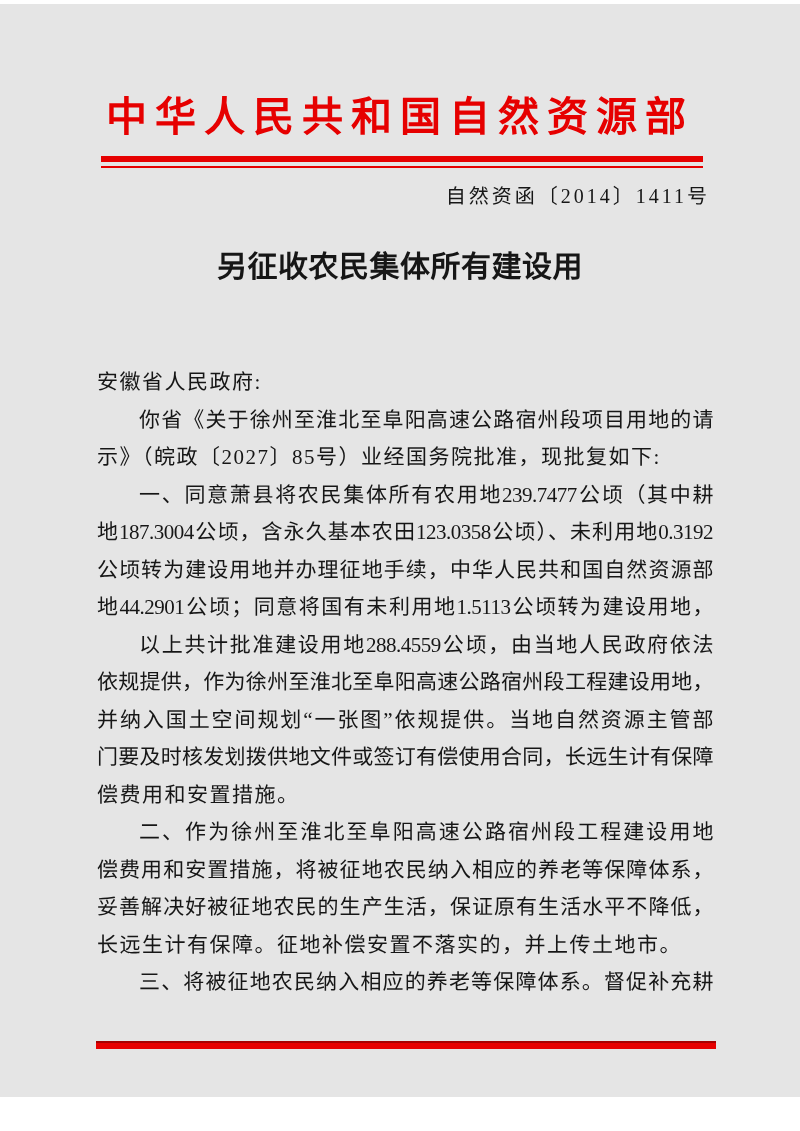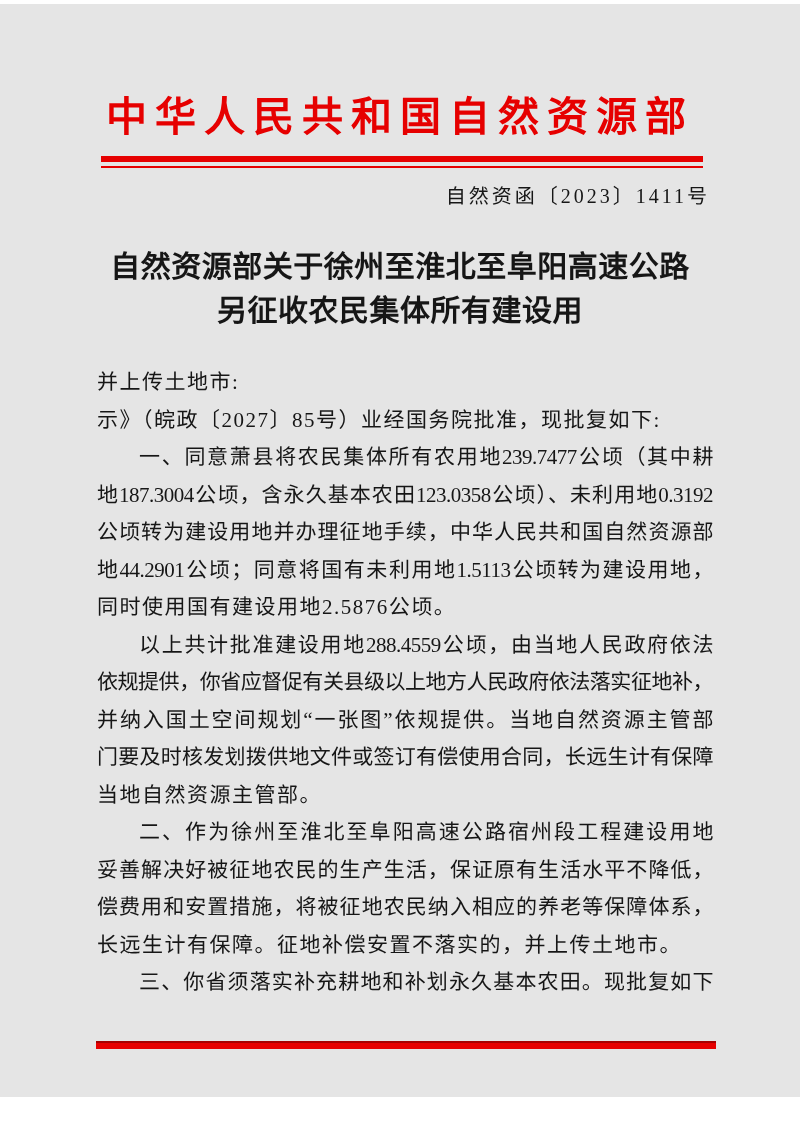--- a/index.html
+++ b/index.html
@@ -97,42 +97,41 @@
 </head>
 <body>
 
 <div class="page">
 
   <div class="org">中华人民共和国自然资源部</div>
 
   <div class="rule-thick"></div>
   <div class="rule-thin"></div>
 
-  <div class="docnum">自然资函〔2023〕1411号</div>
+  <div class="docnum">自然资函〔2014〕1411号</div>
 
   <div class="title">
-    <div>自然资源部关于徐州至淮北至阜阳高速公路</div>
     <div>另征收农民集体所有建设用</div>
   </div>
 
   <div class="docbody">
-      <div class="bline">并上传土地市:</div>
+      <div class="bline">安徽省人民政府:</div>
+      <div class="bline fill indent">你省《关于徐州至淮北至阜阳高速公路宿州段项目用地的请</div>
       <div class="bline">示》（皖政〔2027〕85号）业经国务院批准，现批复如下:</div>
       <div class="bline fill indent">一、同意萧县将农民集体所有农用地239.7477公顷（其中耕</div>
       <div class="bline fill">地187.3004公顷，含永久基本农田123.0358公顷）、未利用地0.3192</div>
       <div class="bline fill">公顷转为建设用地并办理征地手续，中华人民共和国自然资源部</div>
       <div class="bline fill">地44.2901公顷；同意将国有未利用地1.5113公顷转为建设用地，</div>
-      <div class="bline">同时使用国有建设用地2.5876公顷。</div>
       <div class="bline fill indent">以上共计批准建设用地288.4559公顷，由当地人民政府依法</div>
-      <div class="bline fill">依规提供，你省应督促有关县级以上地方人民政府依法落实征地补，</div>
+      <div class="bline fill">依规提供，作为徐州至淮北至阜阳高速公路宿州段工程建设用地，</div>
       <div class="bline fill">并纳入国土空间规划“一张图”依规提供。当地自然资源主管部</div>
       <div class="bline fill">门要及时核发划拨供地文件或签订有偿使用合同，长远生计有保障</div>
-      <div class="bline">当地自然资源主管部。</div>
+      <div class="bline">偿费用和安置措施。</div>
       <div class="bline fill indent">二、作为徐州至淮北至阜阳高速公路宿州段工程建设用地</div>
+      <div class="bline fill">偿费用和安置措施，将被征地农民纳入相应的养老等保障体系，</div>
       <div class="bline fill">妥善解决好被征地农民的生产生活，保证原有生活水平不降低，</div>
-      <div class="bline fill">偿费用和安置措施，将被征地农民纳入相应的养老等保障体系，</div>
       <div class="bline">长远生计有保障。征地补偿安置不落实的，并上传土地市。</div>
-      <div class="bline fill indent">三、你省须落实补充耕地和补划永久基本农田。现批复如下</div>
+      <div class="bline fill indent">三、将被征地农民纳入相应的养老等保障体系。督促补充耕</div>
     </div>
 
   <div class="rule-footer"></div>
 
 </div>
 
 </body></html>

